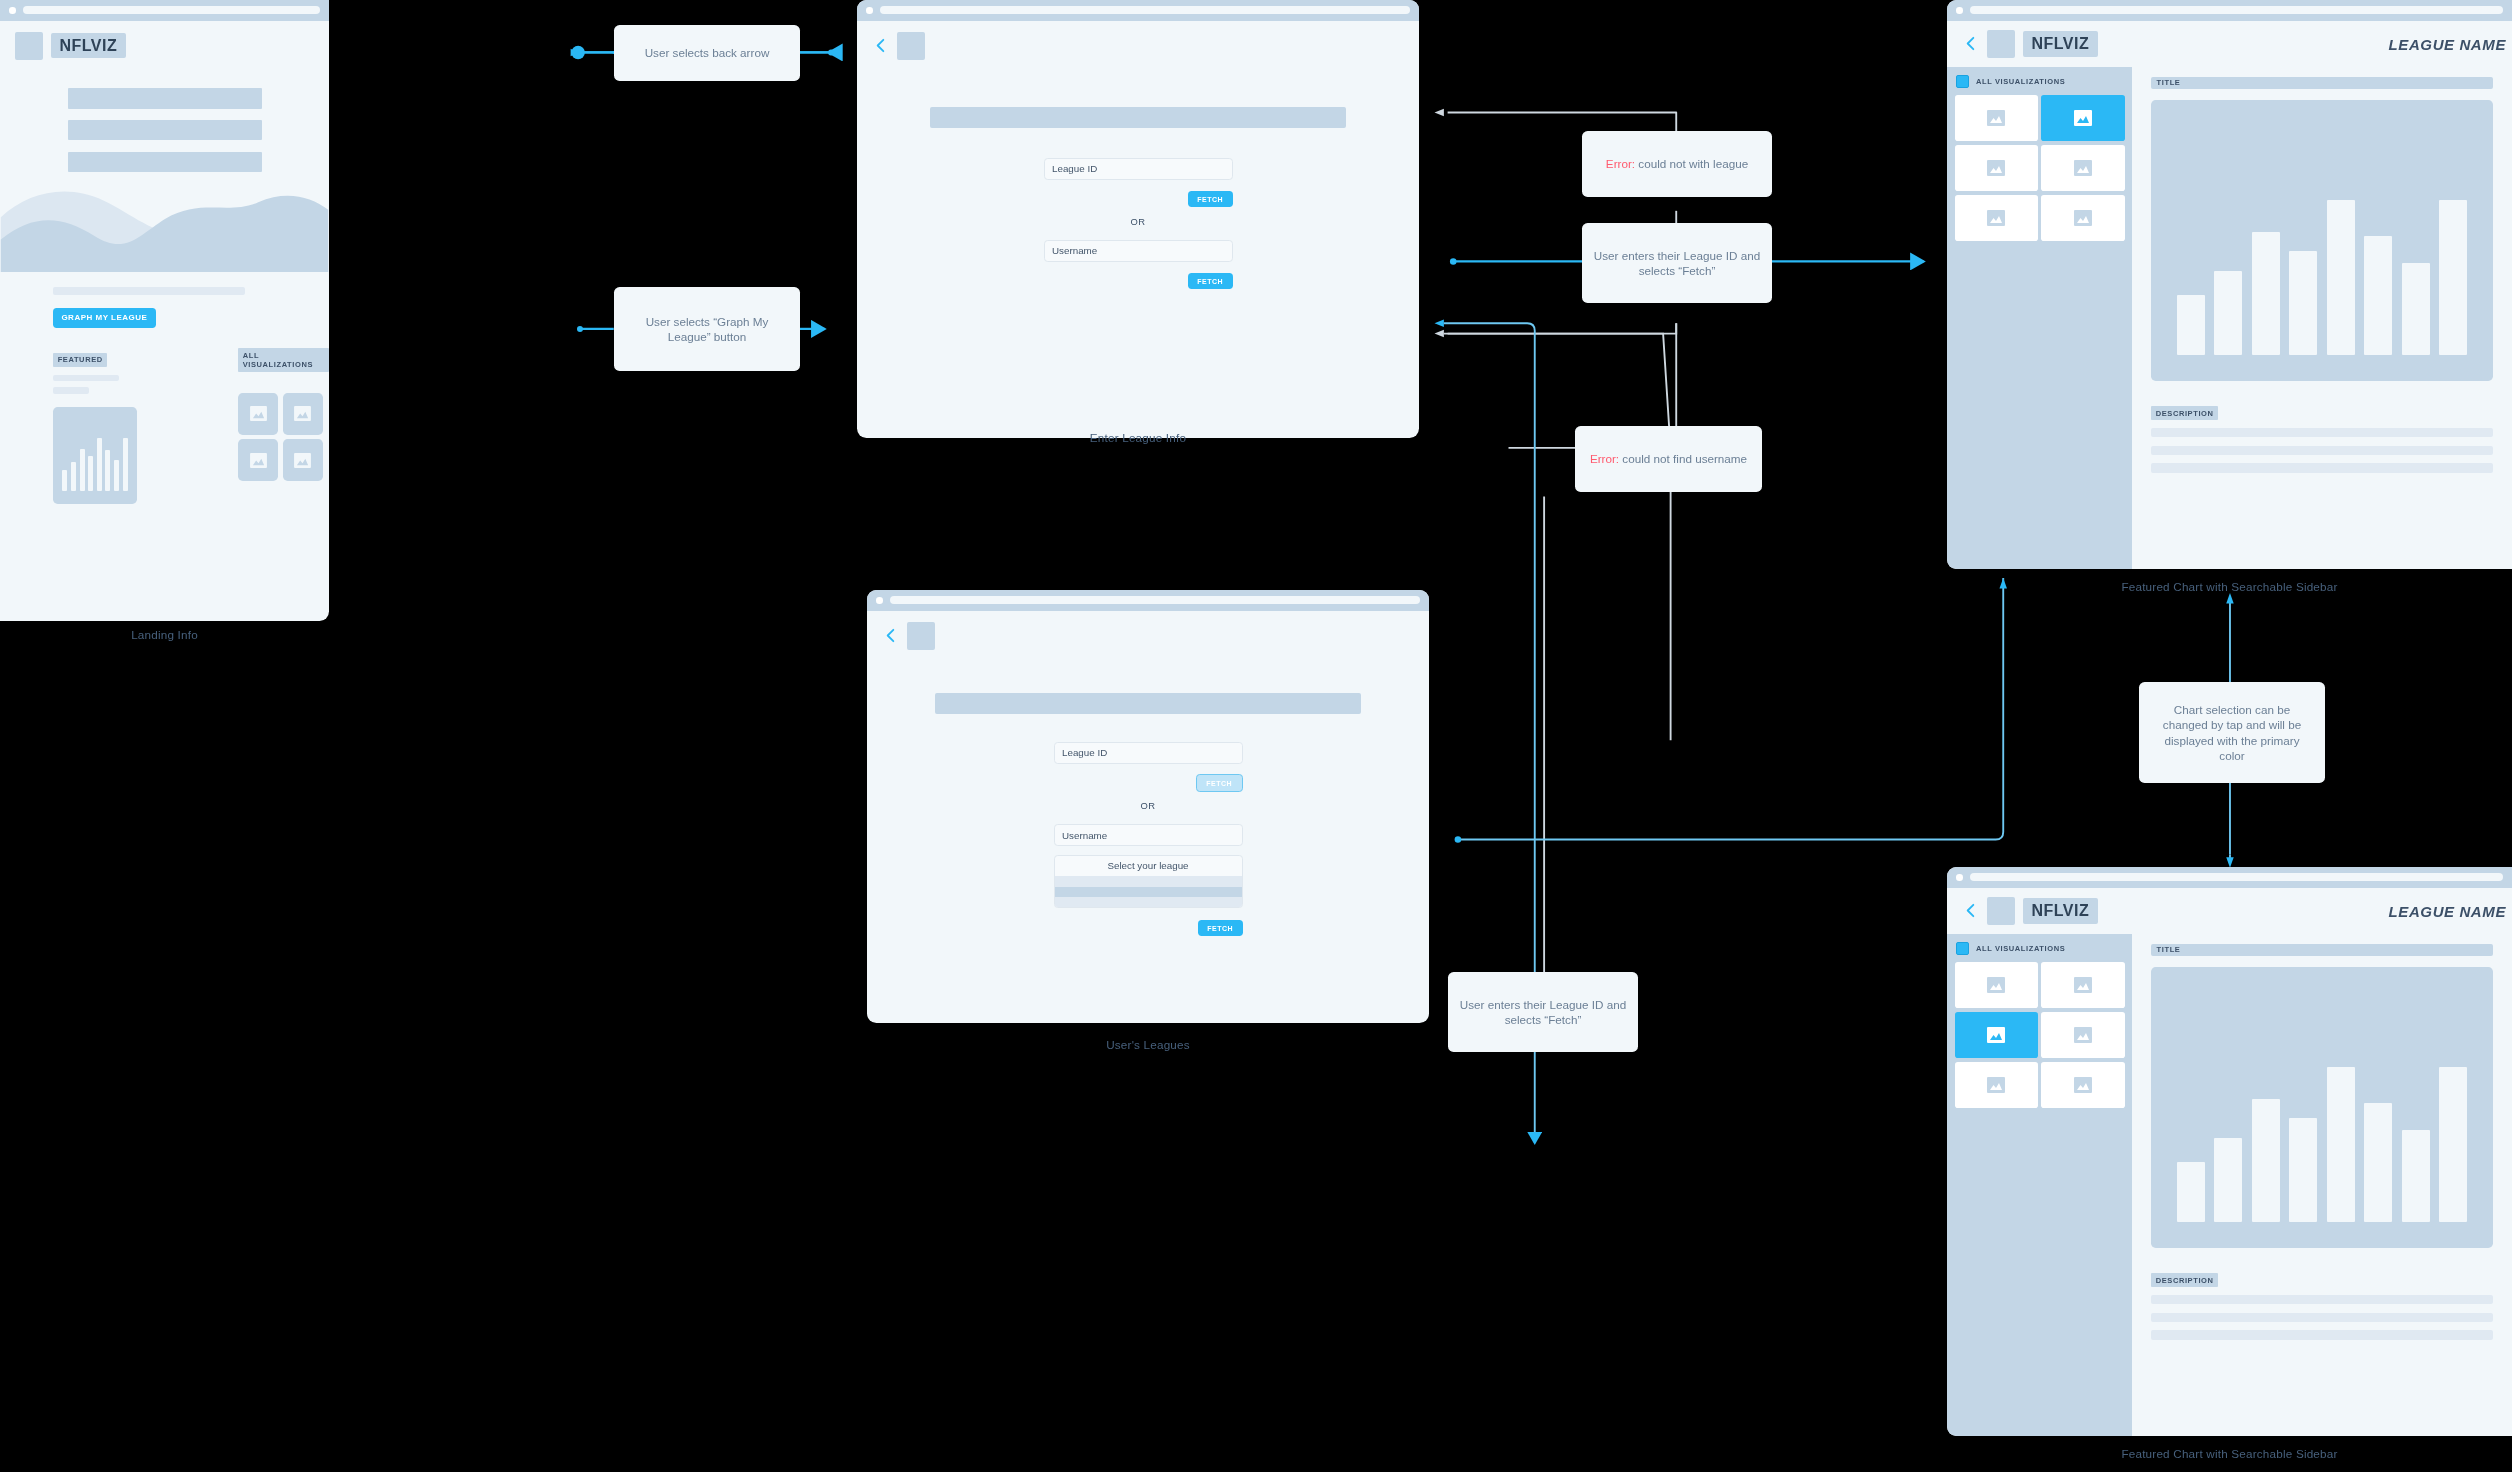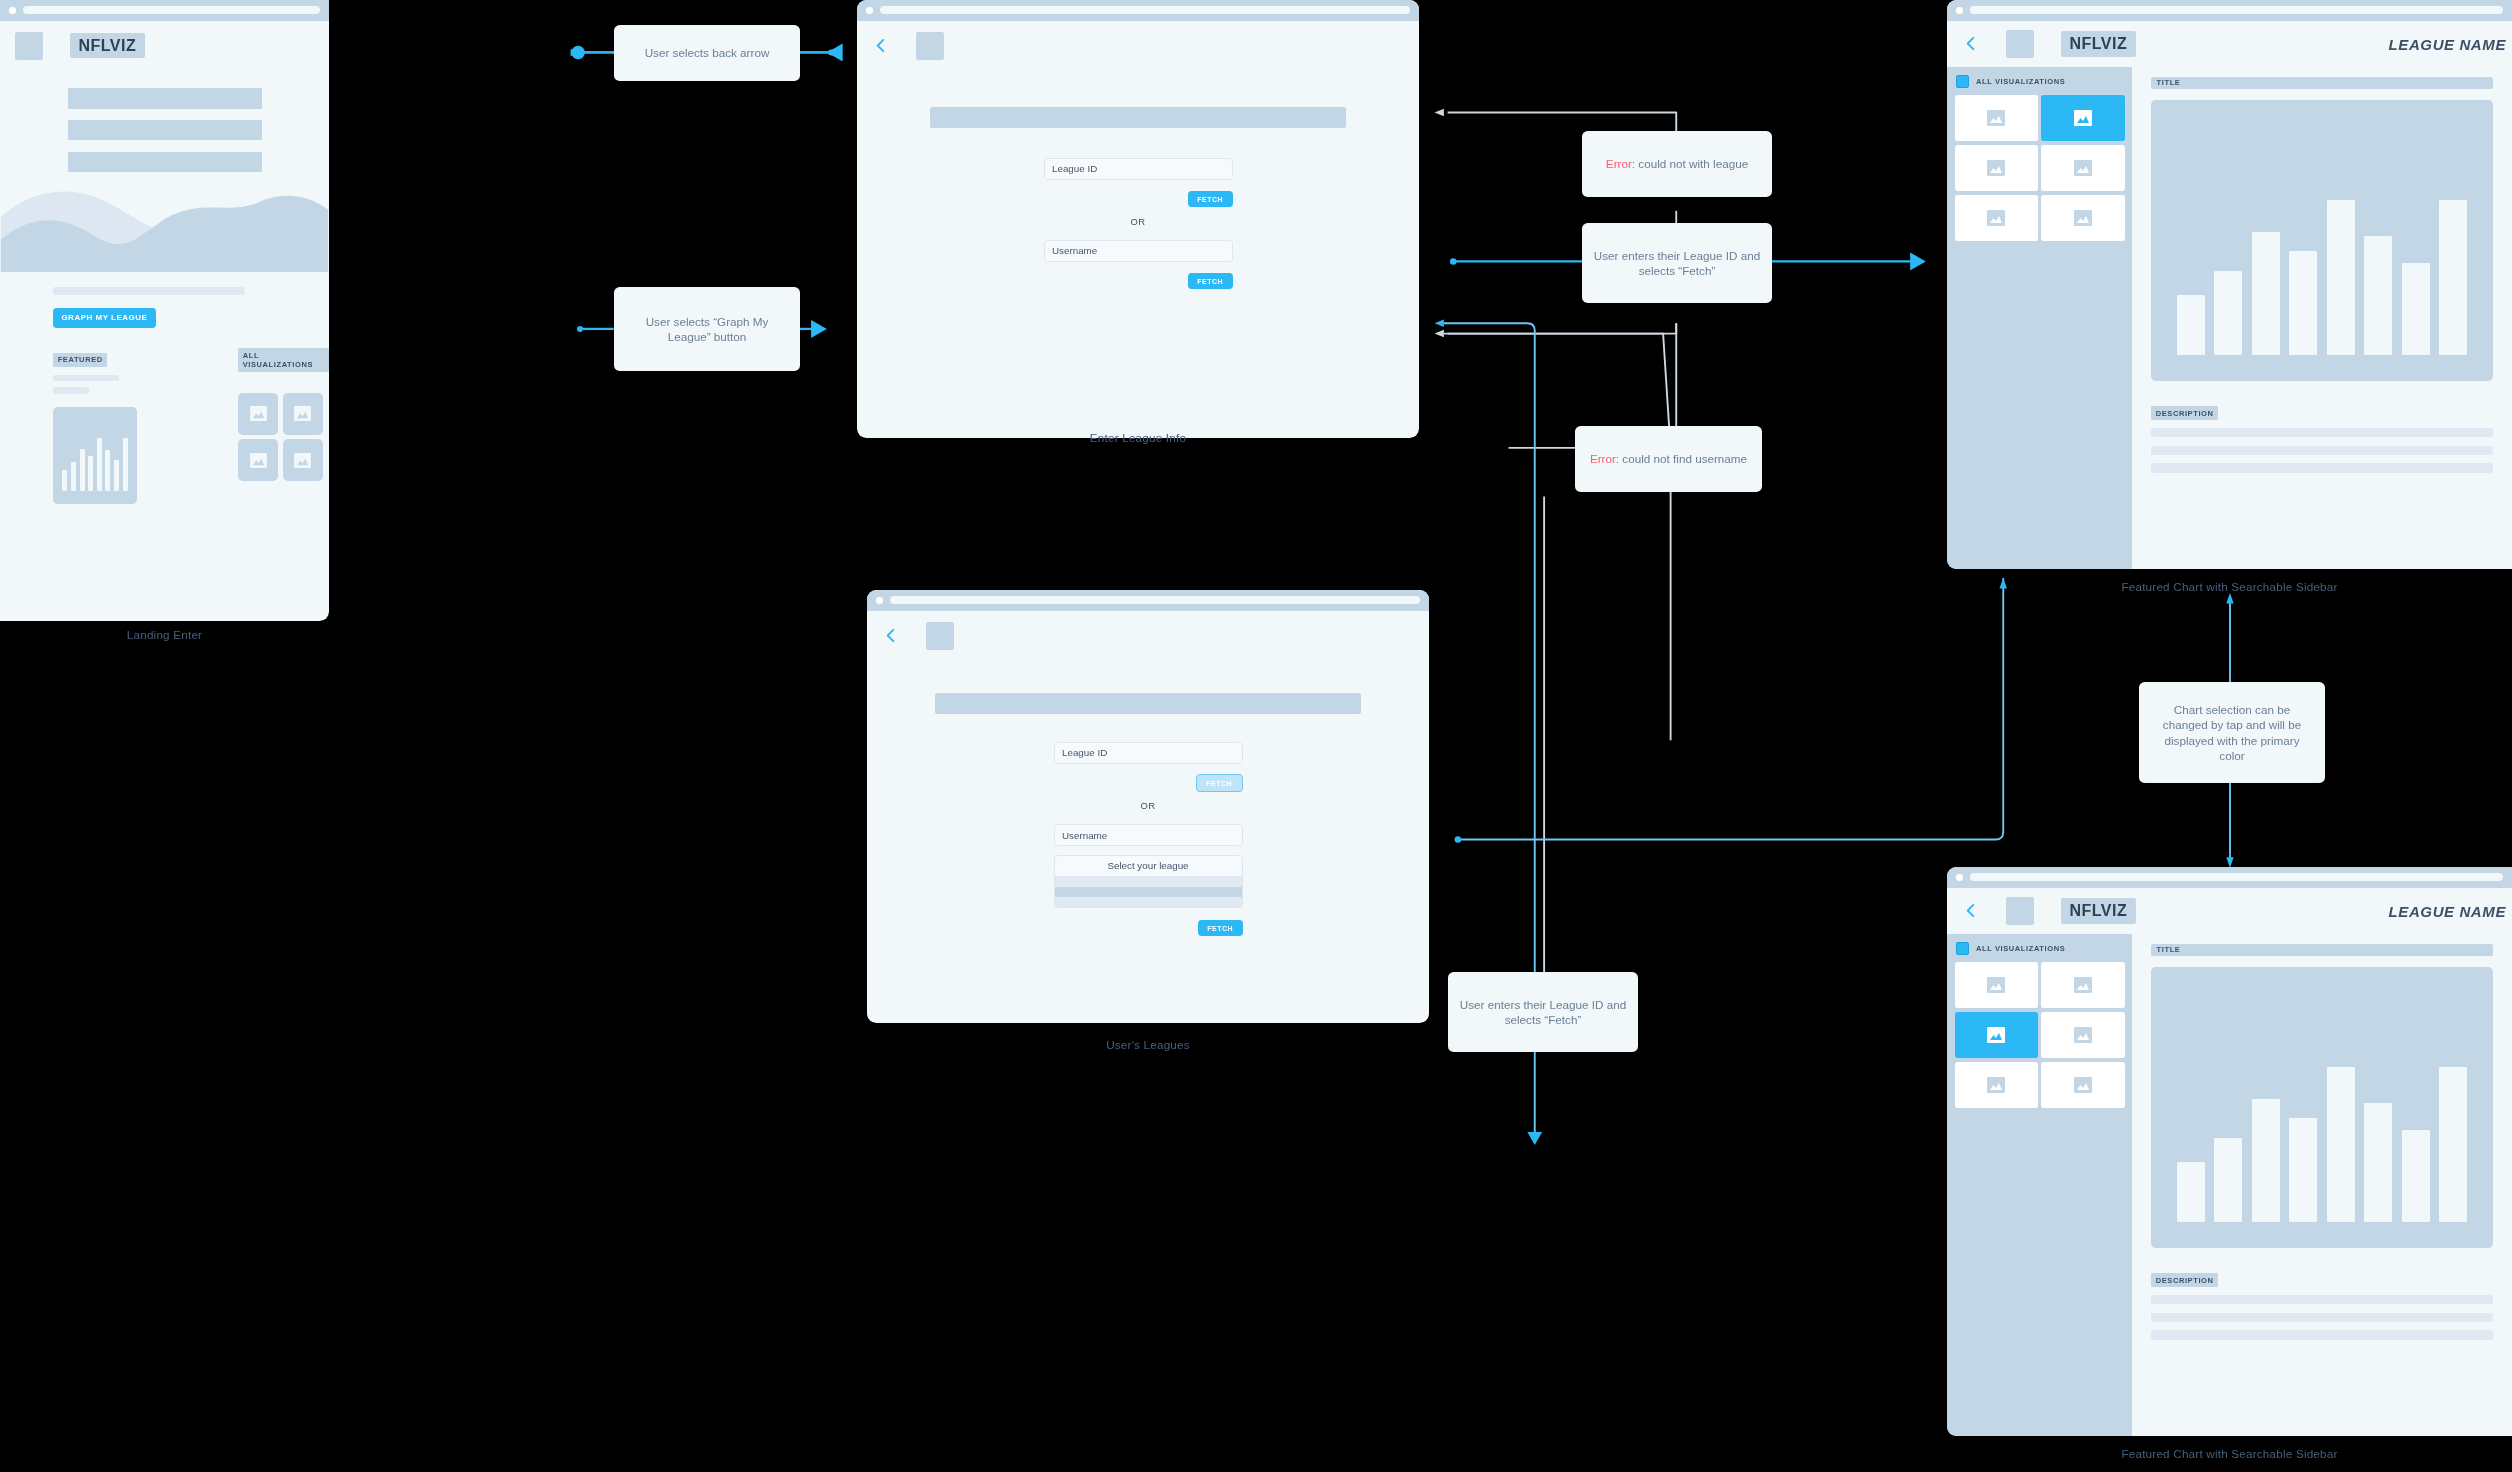--- a/index.html
+++ b/index.html
@@ -14,21 +14,21 @@
   
   .win { position: absolute; background: #f2f7fa; overflow: hidden; }
   .win.rounded { border-radius: 9.4px; }
   .chrome {
     height: 20.6px; background: #c3d6e6; display: flex; align-items: center;
     padding: 0 9.4px; gap: 7.5px;
   }
   .chrome .dot { width: 6.6px; height: 6.6px; border-radius: 50%; background: #ffffff; flex: 0 0 auto; }
   .chrome .bar { flex: 1 1 auto; height: 8.4px; border-radius: 4.7px; background: #f2f7fa; }
 
-  .appbar { display: flex; align-items: center; padding: 11.2px 15px; gap: 27px; position: relative; }
+  .appbar { display: flex; align-items: center; padding: 11.2px 15px; gap: 8px; position: relative; }
   .backchev { width: 17px; height: 17px; display: block; flex: 0 0 auto; }
   .logo-sq { width: 28px; height: 28px; background: #c3d6e6; border-radius: 1.9px; flex: 0 0 auto; }
   .brand {
     background: #c3d6e6; color: #2e4257; font-weight: bold; letter-spacing: 0.5px;
     padding: 3.7px 8.4px; font-size: 16px; border-radius: 1.9px;
   }
   .league-name {
     position: absolute; right: 6px; top: 50%; transform: translateY(-50%);
     font-size: 15px; font-weight: bold; letter-spacing: 0.6px; color: #3c5068; font-style: italic;
   }
@@ -237,21 +237,21 @@
           <div class="thumb" style="height:42px;">
             <svg class="img-glyph" width="17" height="15" viewBox="0 0 18 16">
                 <rect width="18" height="16" rx="1" fill="#f2f7fa"></rect>
                 <path d="M3,13 L6.5,8 L9,11 L12,6 L15,13 Z" fill="#c3d6e6"></path>
               </svg>
           </div>
         </div>
       </div>
     </div>
   </div>
-  <div class="screen-label" style="left:0; top:628px; width:329px;">Landing Enter</div>
+  <div class="screen-label" style="left:0; top:628px; width:329px;">Landing Info</div>
 
   <div class="note" style="left:614px; top:25px; width:186px; height:56px;">
     <span>User selects back arrow</span>
   </div>
 
   <div class="note" style="left:614px; top:287px; width:186px; height:84px;">
     <span>User selects “Graph My League” button</span>
   </div>
 
   <div class="win rounded" style="left:857px; top:0px; width:562px; height:438px;">

